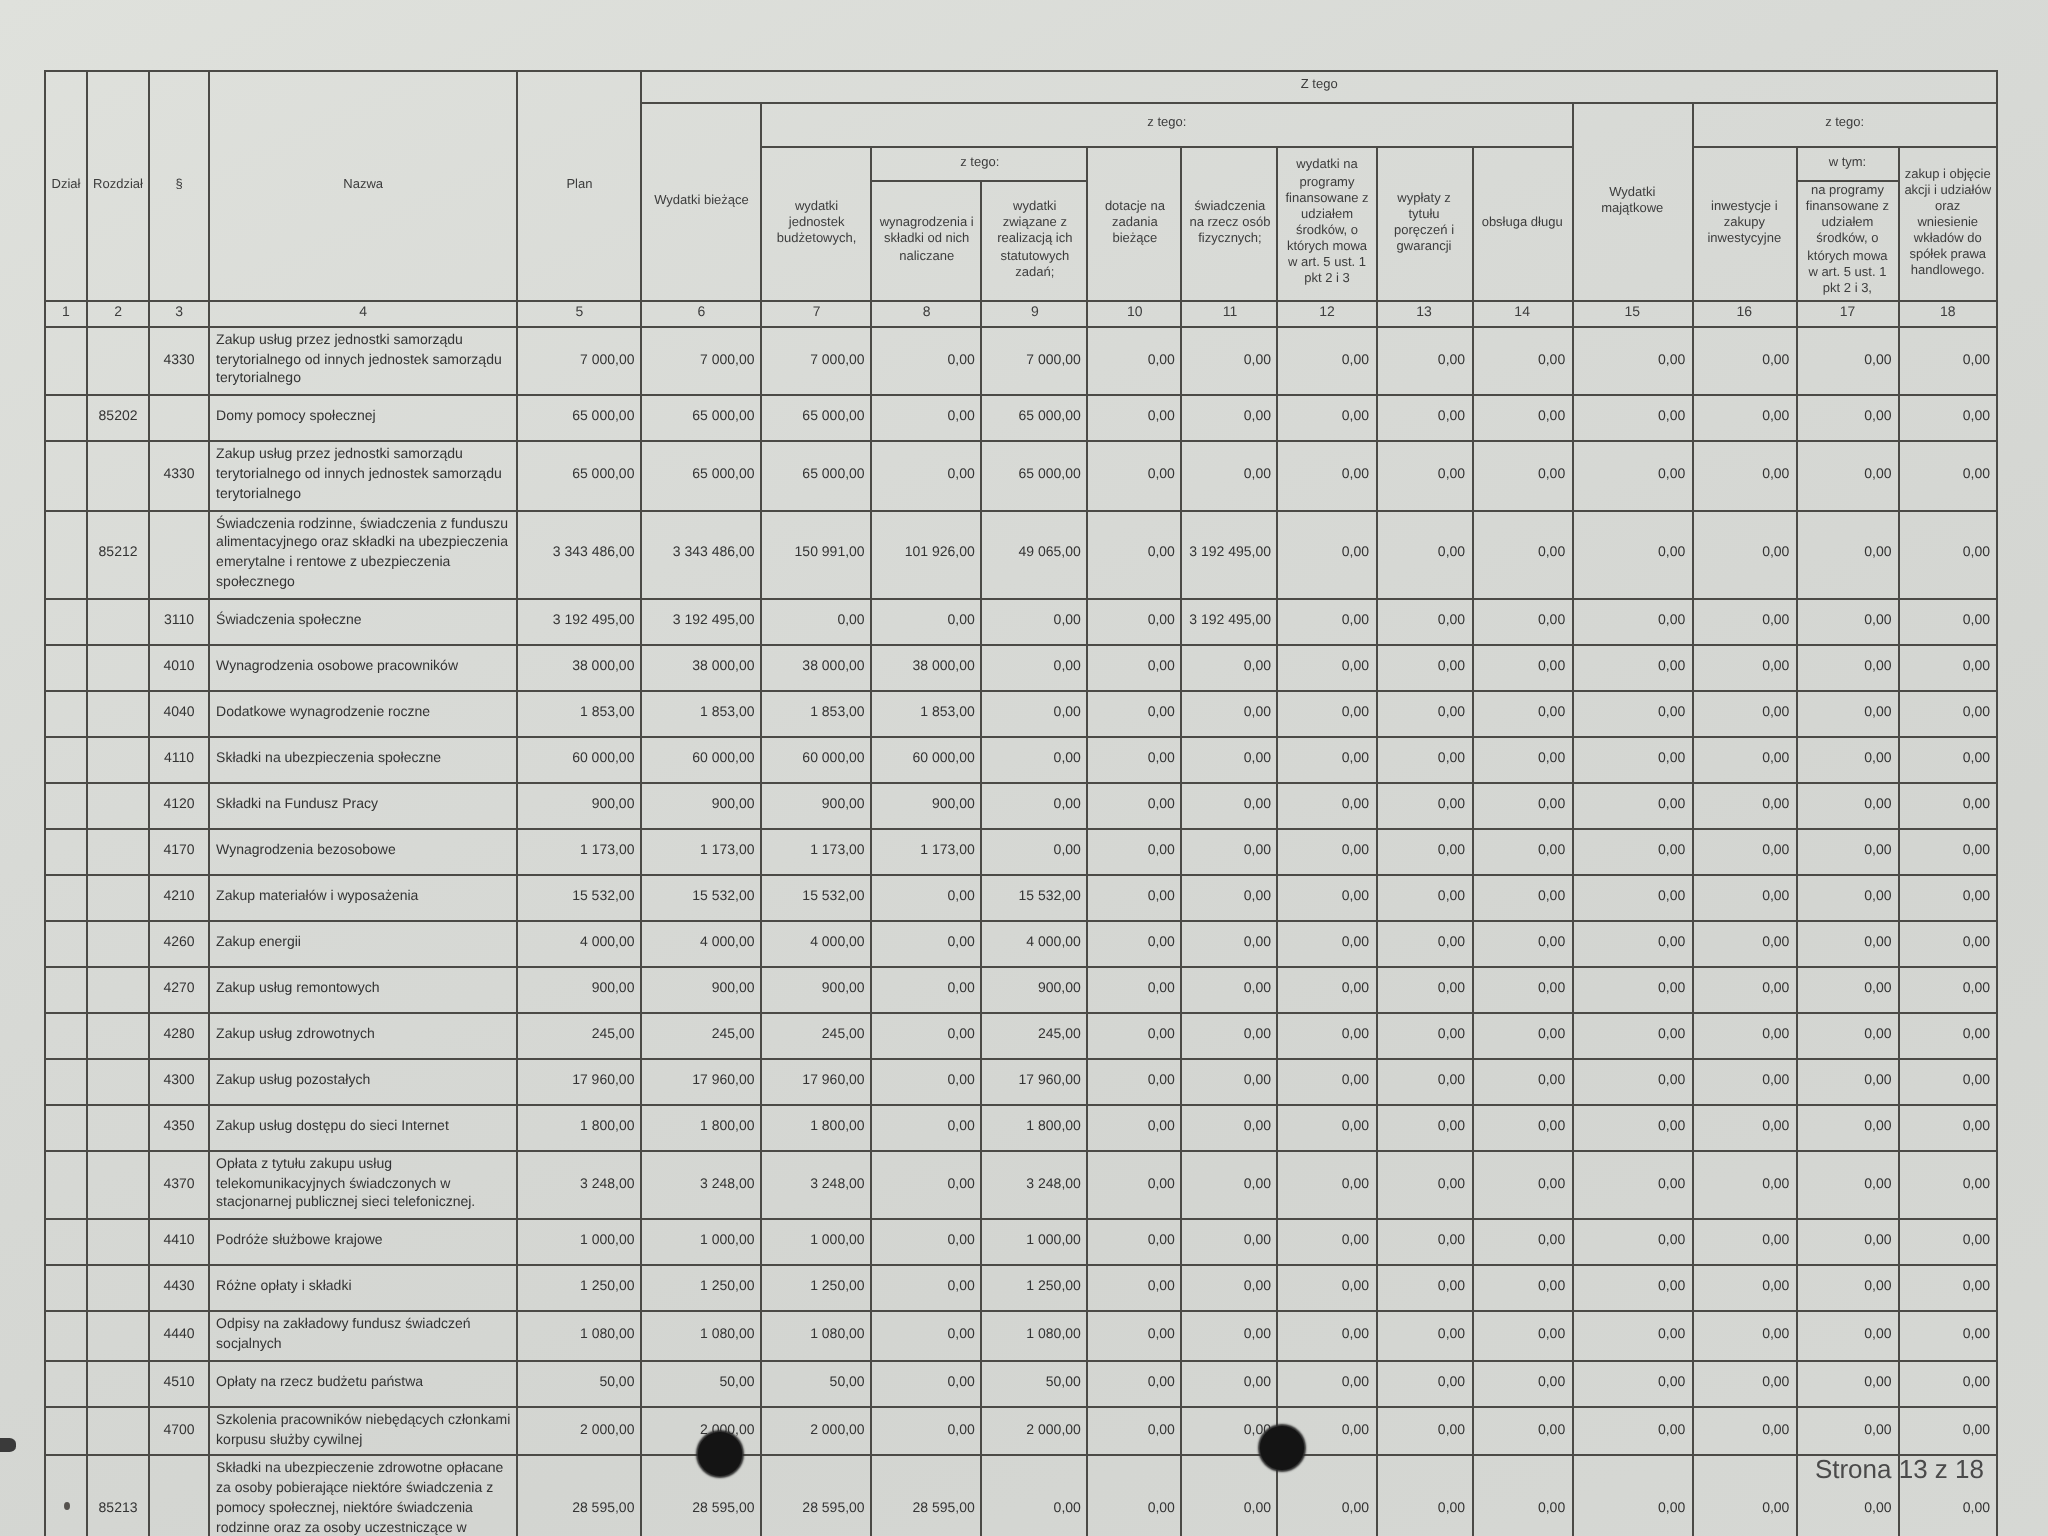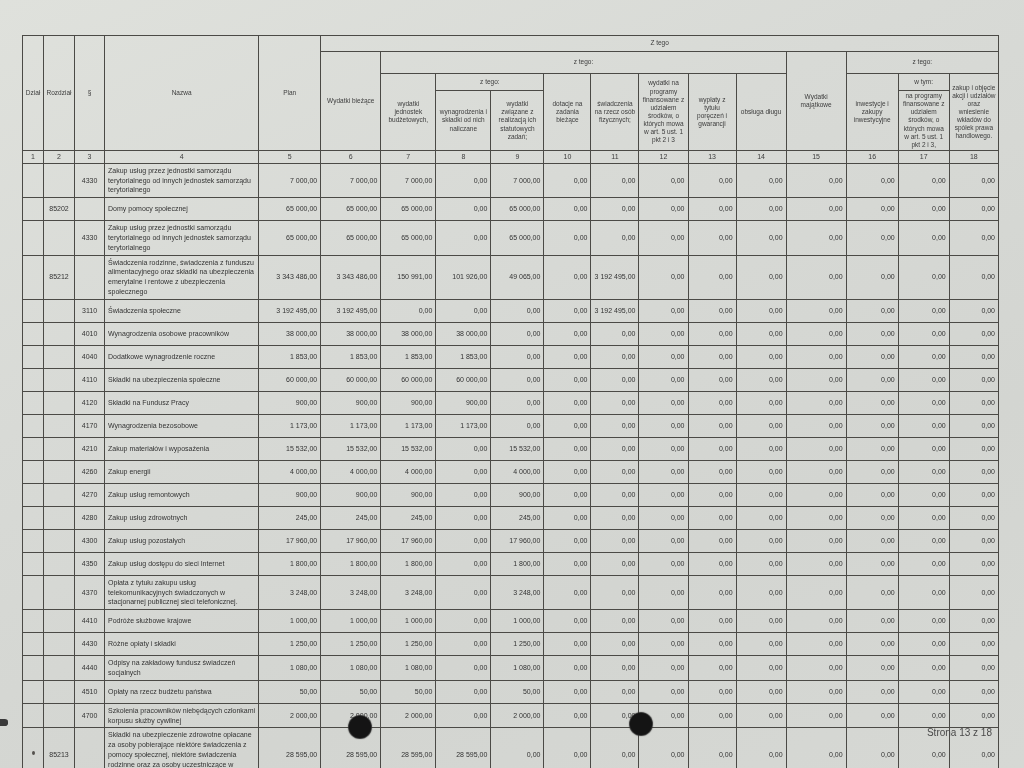--- a/index.html
+++ b/index.html
@@ -35,21 +35,21 @@
     height:12px;font-size:7px;text-align:center;color:#3c3c3c;padding:0 2px;
   }
   tbody.data td{
     font-size:7px;line-height:1.4;height:18px;color:#333;
   }
   td.num{text-align:right;padding:2px 3px;white-space:nowrap;}
   td.nazwa{text-align:left;padding:2px 3px;}
   td.code{text-align:center;padding:2px 1px;}
   .page-footer{
     position:absolute;top:727px;left:880px;width:112px;
-    font-size:10px;color:#4a4a4a;text-align:right;
+    font-size:13px;color:#4a4a4a;text-align:right;
   }
   .punch{
     position:absolute;width:22px;height:22px;border-radius:50%;
     background:#141414;box-shadow:0 0 1px 1px #2a2a2a;
   }
   .punch.left{left:349px;top:716px;}
   .punch.right{left:630px;top:713px;}
   .speck-corner{
     position:absolute;left:0px;top:719px;width:8px;height:7px;
     background:#3a3a3a;border-radius:0 40% 40% 0;

